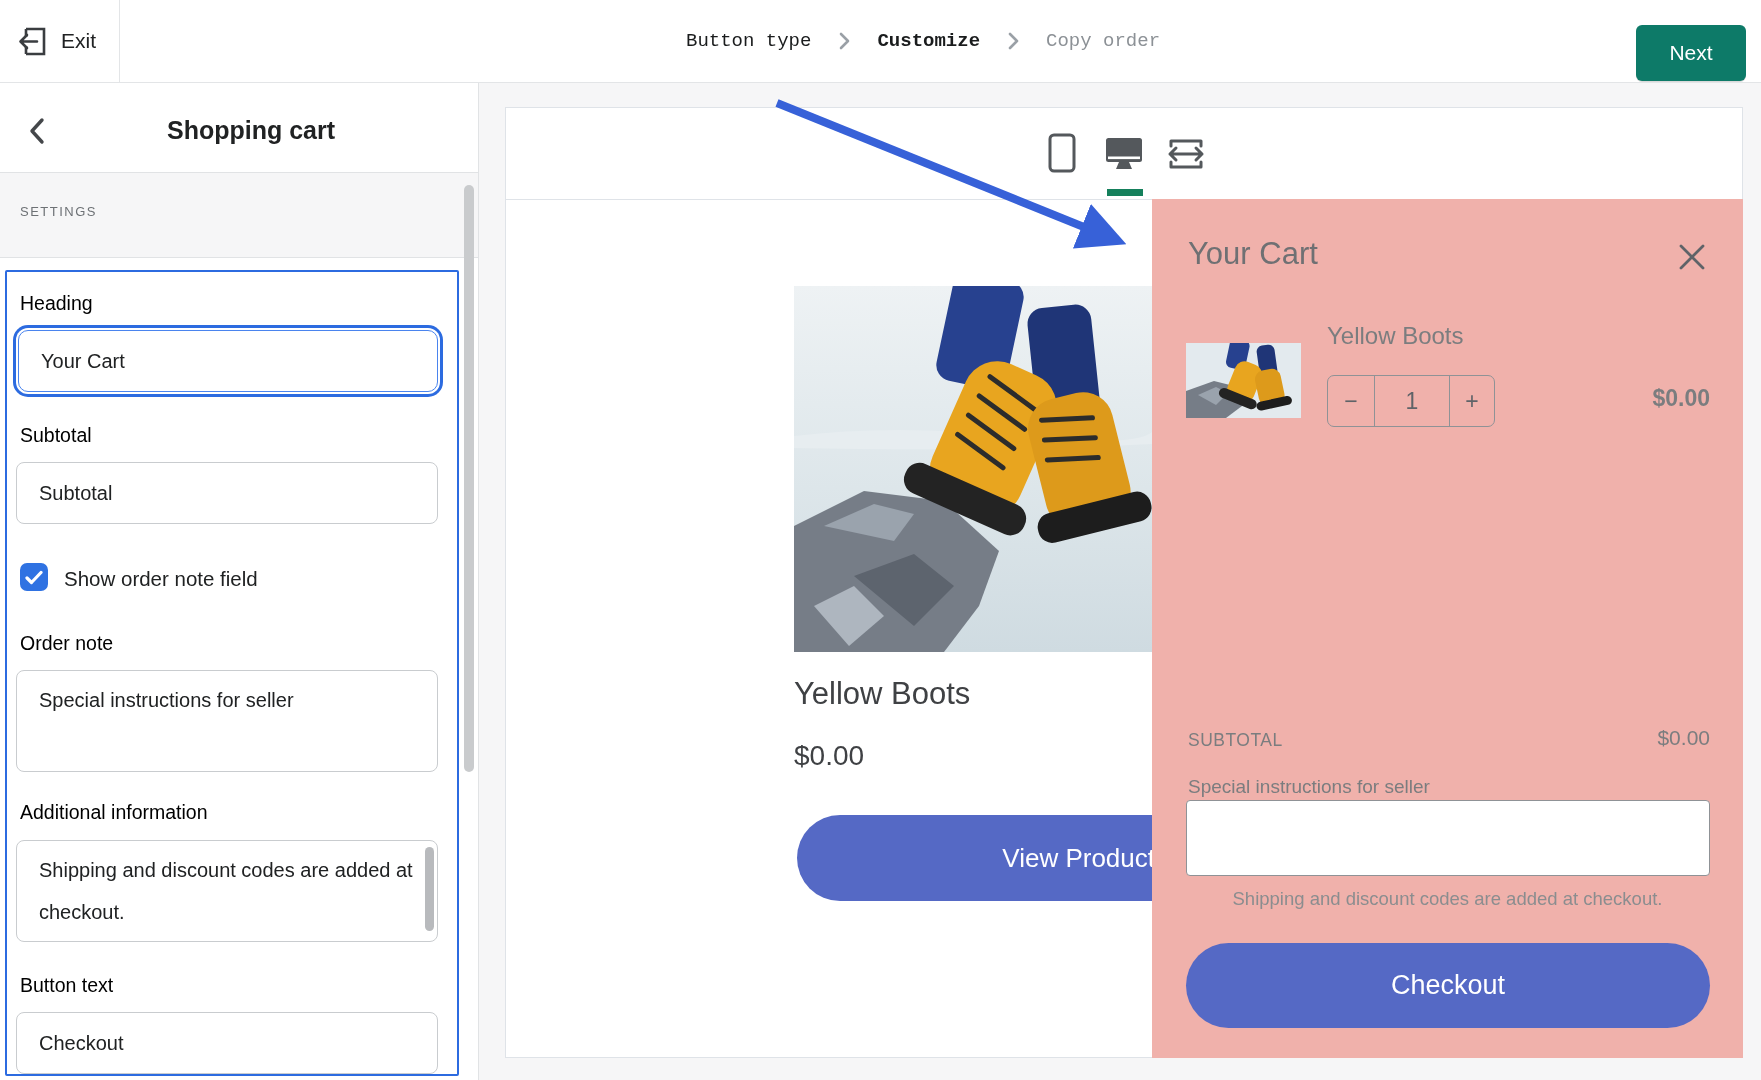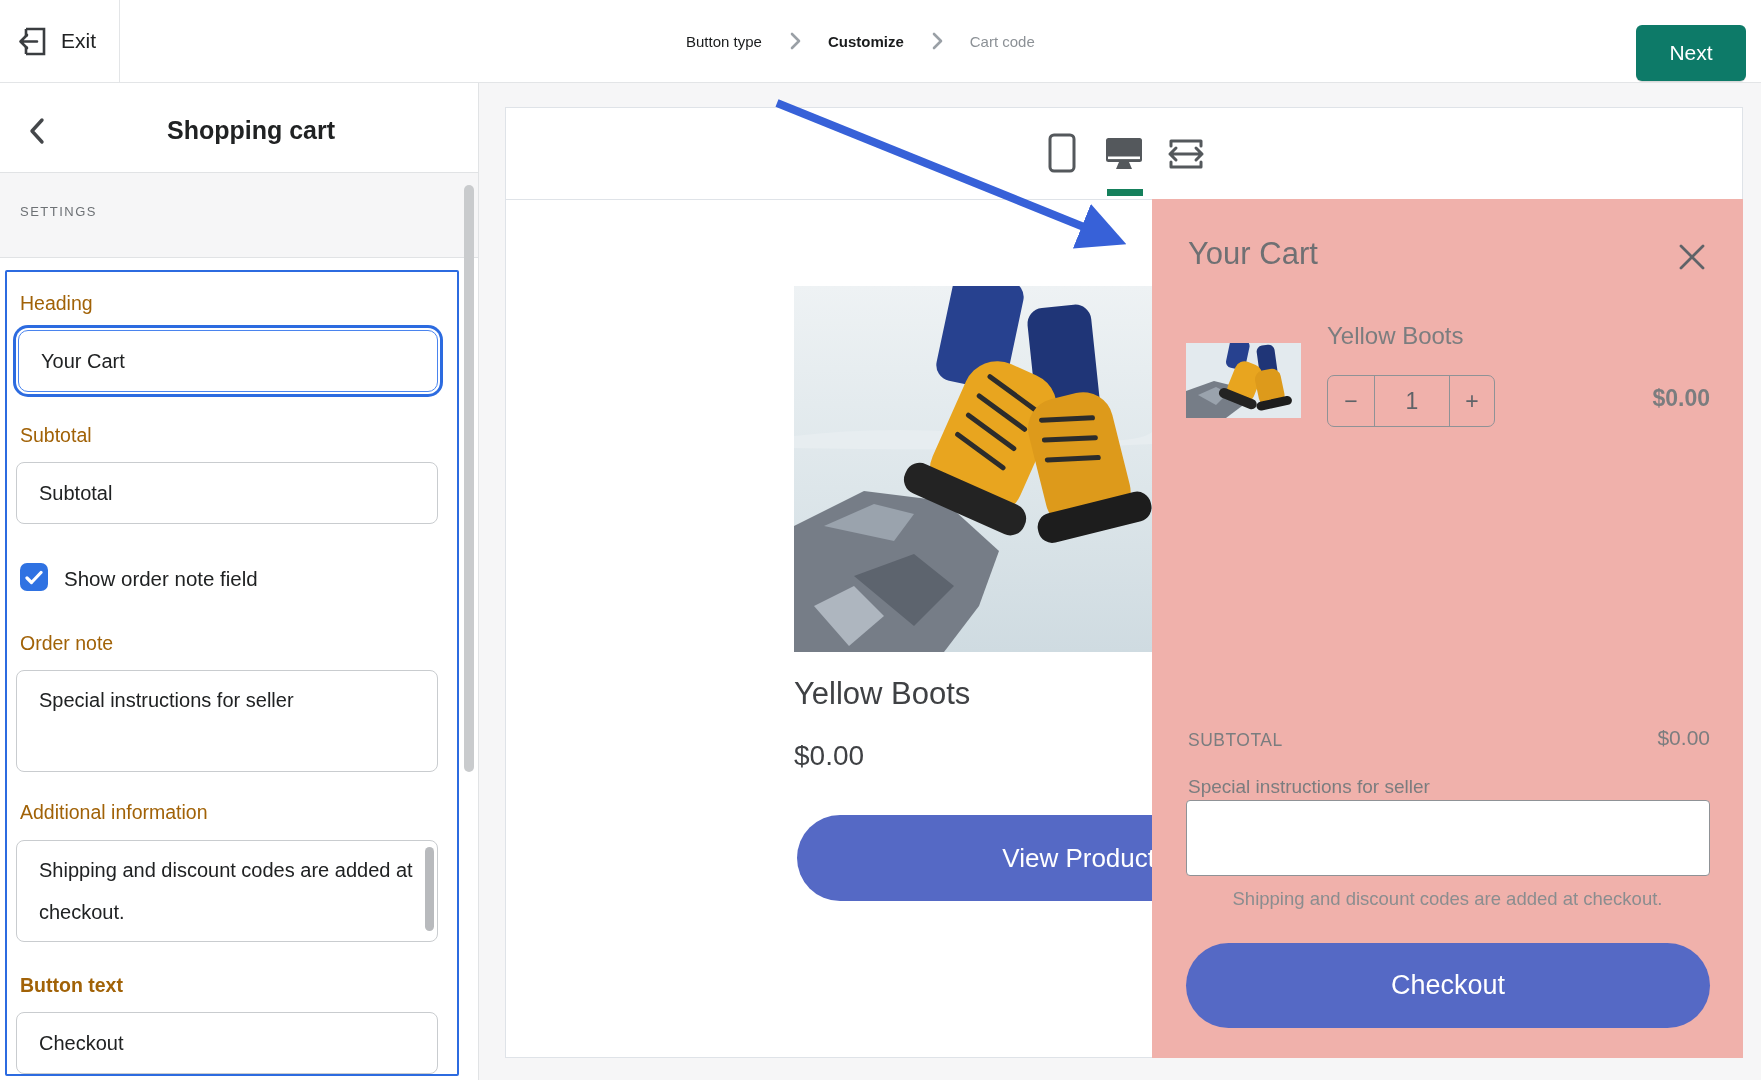--- a/index.html
+++ b/index.html
@@ -5,38 +5,38 @@
   html,body{margin:0;padding:0;}
   body{width:1761px;height:1080px;position:relative;overflow:hidden;
        background:#f6f6f7;font-family:"Liberation Sans",sans-serif;color:#202223;}
   .abs{position:absolute;}
 
   
   .topbar{left:0;top:0;width:1761px;height:82px;background:#fff;border-bottom:1px solid #e3e5e7;z-index:40;}
   .exit-wrap{left:0;top:0;width:120px;height:82px;border-right:1px solid #e3e5e7;display:flex;align-items:center;gap:12px;padding-left:16px;box-sizing:border-box;cursor:pointer;}
   .exit-label{font-size:21px;color:#202223;}
   .crumbs{left:686px;top:0;height:82px;display:flex;align-items:center;gap:26px;}
-  .crumb{font-size:15px;color:#1a1c1d;cursor:pointer;}
+  .crumb{font-size:19px;color:#1a1c1d;cursor:pointer;font-family:Liberation Mono, monospace;}
   .crumb.current{font-weight:bold;text-align:right;}
   .crumb.upcoming{color:#8c9196;}
   .crumb-sep{display:flex;align-items:center;}
   .next-btn{left:1636px;top:12px;width:110px;height:56px;background:#0d7a68;border:none;border-radius:6px;
             color:#fff;font-size:21px;font-family:inherit;cursor:pointer;box-shadow:0 1px 0 rgba(0,0,0,.15);}
 
   
   .sidebar{left:0;top:82px;width:478px;height:998px;background:#fff;border-right:1px solid #e1e3e5;z-index:10;}
   .back-btn{left:26px;top:112px;width:34px;height:38px;display:flex;align-items:center;cursor:pointer;z-index:12;}
   .sidebar-title{left:0;top:116px;width:478px;text-align:center;font-size:25px;font-weight:bold;z-index:11;padding-left:12px;}
   .settings-band{left:0;top:172px;width:478px;height:86px;background:#f6f6f7;border-top:1px solid #e1e3e5;border-bottom:1px solid #e1e3e5;box-sizing:border-box;z-index:11;}
   .settings-label{left:20px;top:204px;font-size:13px;letter-spacing:1.5px;color:#6d7175;z-index:12;}
   .side-scroll-thumb{left:464px;top:185px;width:10px;height:587px;background:#c9cbcd;border-radius:5px;z-index:13;}
 
   .focus-box{left:5px;top:270px;width:450px;height:802px;border:2px solid #2c6be0;border-radius:2px;z-index:11;}
 
-  .fld-label{font-size:19.5px;color:#a16207;z-index:12;}
+  .fld-label{font-size:19.5px;color:#000000;z-index:12;}
   .txt-input{box-sizing:border-box;background:#fff;border:1px solid #c9cccf;border-radius:8px;
              font-size:20px;color:#202223;font-family:inherit;padding:0 22px;z-index:12;outline:none;}
   .txt-area{box-sizing:border-box;background:#fff;border:1px solid #c9cccf;border-radius:8px;
             font-size:20px;line-height:42px;color:#202223;font-family:inherit;padding:8px 22px;resize:none;z-index:12;outline:none;overflow:hidden;}
   .focused{border:1.5px solid #4a84ee;box-shadow:0 0 0 2px #fff,0 0 0 5px #2c6be0;border-radius:10px;}
   .mini-scroll{left:425px;top:847px;width:9px;height:84px;background:#b8babd;border-radius:5px;z-index:13;}
 
   .checkbox{left:20px;top:563px;width:28px;height:28px;background:#2f72e2;border-radius:7px;z-index:12;
             display:flex;align-items:center;justify-content:center;cursor:pointer;}
   .checkbox-label{left:64px;top:567px;font-size:20.5px;z-index:12;}
@@ -98,21 +98,21 @@
     <svg width="14" height="20" viewBox="0 0 14 20" fill="none" stroke="#9aa0a6" stroke-width="2.6" stroke-linecap="round" stroke-linejoin="round">
         <path d="M4 3 L11 10 L4 17"></path>
       </svg>
   </span>
   <span class="crumb current">Customize</span>
   <span class="crumb-sep">
     <svg width="14" height="20" viewBox="0 0 14 20" fill="none" stroke="#9aa0a6" stroke-width="2.6" stroke-linecap="round" stroke-linejoin="round">
         <path d="M4 3 L11 10 L4 17"></path>
       </svg>
   </span>
-  <span class="crumb upcoming">Cart code</span>
+  <span class="crumb upcoming">Copy order</span>
 </div>
 
 <button class="abs next-btn" style="z-index:41;margin-top:13px;">Next</button>
 
 <div class="abs sidebar"></div>
 
 <div class="abs back-btn">
   <span style="display:flex;">
     <svg width="22" height="30" viewBox="0 0 22 30" fill="none" stroke="#44474a" stroke-width="3.4" stroke-linecap="round" stroke-linejoin="round">
         <path d="M16 4 L6 15 L16 26"></path>
@@ -142,21 +142,21 @@
 </div>
 <div class="abs checkbox-label">Show order note field</div>
 
 <div class="abs fld-label" style="left:20px;top:632px;">Order note</div>
 <textarea class="abs txt-area" style="left: 16px; top: 670px; width: 422px; height: 102px;">Special instructions for seller</textarea>
 
 <div class="abs fld-label" style="left:20px;top:801px;">Additional information</div>
 <textarea class="abs txt-area" style="left: 16px; top: 840px; width: 422px; height: 102px;">Shipping and discount codes are added at checkout.</textarea>
 <div class="abs mini-scroll"></div>
 
-<div class="abs fld-label" style="left:20px;top:974px;font-weight:bold;">Button text</div>
+<div class="abs fld-label" style="left:20px;top:974px;">Button text</div>
 <input class="abs txt-input" style="left: 16px; top: 1012px; width: 422px; height: 62px;" value="Checkout">
 
 <div class="abs preview-card"></div>
 
 <div class="abs dev-icon" style="left:1048px;top:133px;">
   <svg width="28" height="40" viewBox="0 0 28 40" fill="none" stroke="#54585c" stroke-width="3">
       <rect x="2" y="2" width="24" height="36" rx="4"></rect>
       <rect x="10" y="30" width="8" height="3.4" rx="1.7" fill="#fff" stroke="none"></rect>
     </svg>
 </div>

